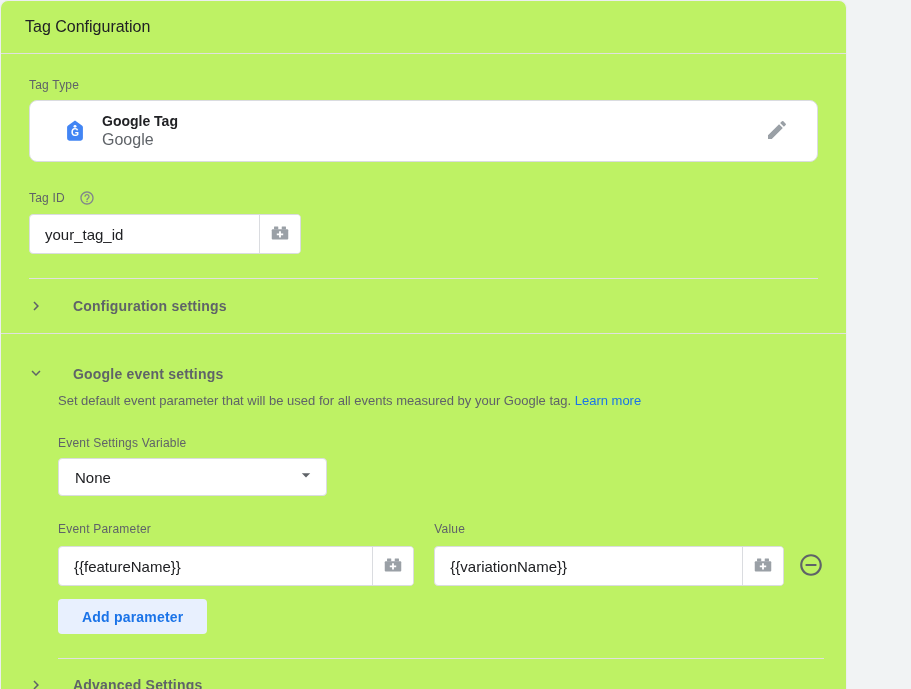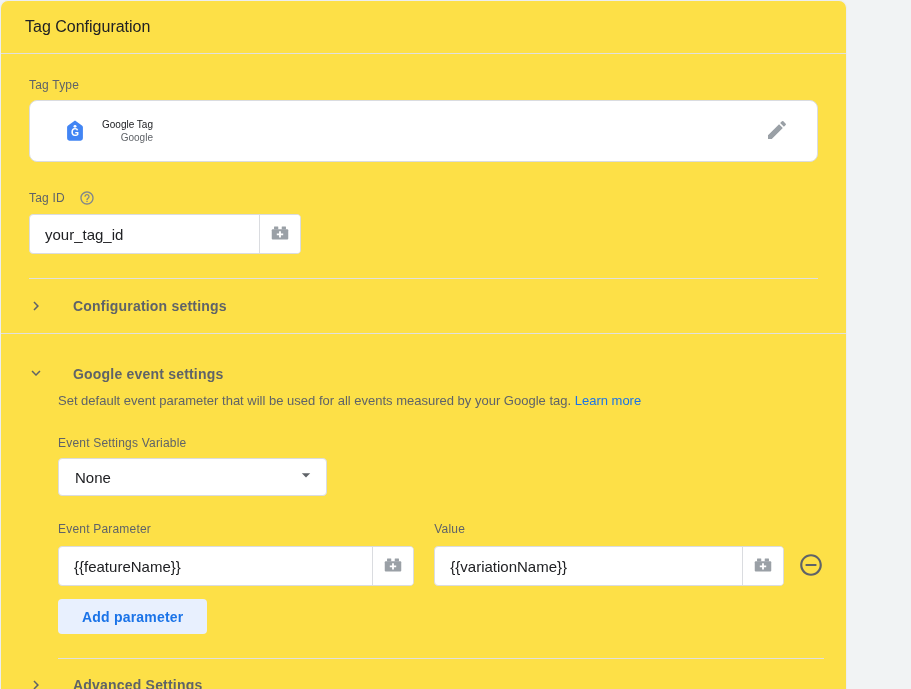--- a/index.html
+++ b/index.html
@@ -1,27 +1,27 @@
 <!DOCTYPE html>
 <html><head>
 <meta charset="utf-8">
 <style>
   html,body{margin:0;padding:0;background:#f1f3f4;}
   body{font-family:"Liberation Sans","DejaVu Sans",sans-serif;color:#202124;-webkit-font-smoothing:antialiased;}
-  .panel{width:847px;height:689px;background:#fde047;border-radius:8px 8px 0 0;box-sizing:border-box;overflow:hidden;position:relative;border:1px solid #eceef0;border-bottom:none;}
+  .panel{width:847px;height:689px;background:#bef264;border-radius:8px 8px 0 0;box-sizing:border-box;overflow:hidden;position:relative;border:1px solid #eceef0;border-bottom:none;}
   .header{height:52px;display:flex;align-items:center;padding:0 24px;border-bottom:1px solid #e0e0e0;}
   .header h1{font-size:16px;font-weight:400;margin:0;color:#202124;}
   .content{padding:0 28px;}
   .field-label{font-size:12px;color:#5f6368;letter-spacing:.2px;}
   .tagtype-label{margin-top:24px;}
   .tag-card{margin-top:8px;height:60px;border:1px solid #dadce0;border-radius:8px;display:flex;align-items:center;padding:0 22px 0 32px;background:#fff;}
   .tag-card .icon-wrap{width:26px;height:26px;margin-right:14px;display:flex;align-items:center;justify-content:center;}
   .tag-card-text{display:flex;flex-direction:column;gap:2px;}
-  .tag-card-title{font-size:10px;font-weight:400;color:#202124;}
-  .tag-card-sub{font-size:10px;color:#5f6368;text-align:right;}
+  .tag-card-title{font-size:14px;font-weight:700;color:#202124;}
+  .tag-card-sub{font-size:16px;color:#5f6368;}
   .edit-btn{margin-left:auto;background:none;border:none;padding:6px;cursor:pointer;display:flex;align-items:center;}
   .tagid-row{margin-top:28px;display:flex;align-items:center;gap:14px;}
   .help{display:flex;align-items:center;cursor:pointer;}
   .input-group{margin-top:8px;display:flex;border:1px solid #dadce0;border-radius:4px;height:40px;box-sizing:border-box;background:#fff;overflow:hidden;}
   .input-group input{border:none;outline:none;padding:0 15px;font-size:15px;color:#202124;flex:1;min-width:0;background:transparent;font-family:inherit;}
   .lego-btn{width:41px;border:none;border-left:1px solid #dadce0;background:#fff;display:flex;align-items:center;justify-content:center;cursor:pointer;flex:none;}
   .tagid-group{width:272px;}
   .divider{height:1px;background:#e0e0e0;}
   .d1{margin-top:24px;}
   .section-row{height:54px;display:flex;align-items:center;padding:0 22px 0 26px;cursor:pointer;gap:28px;}

